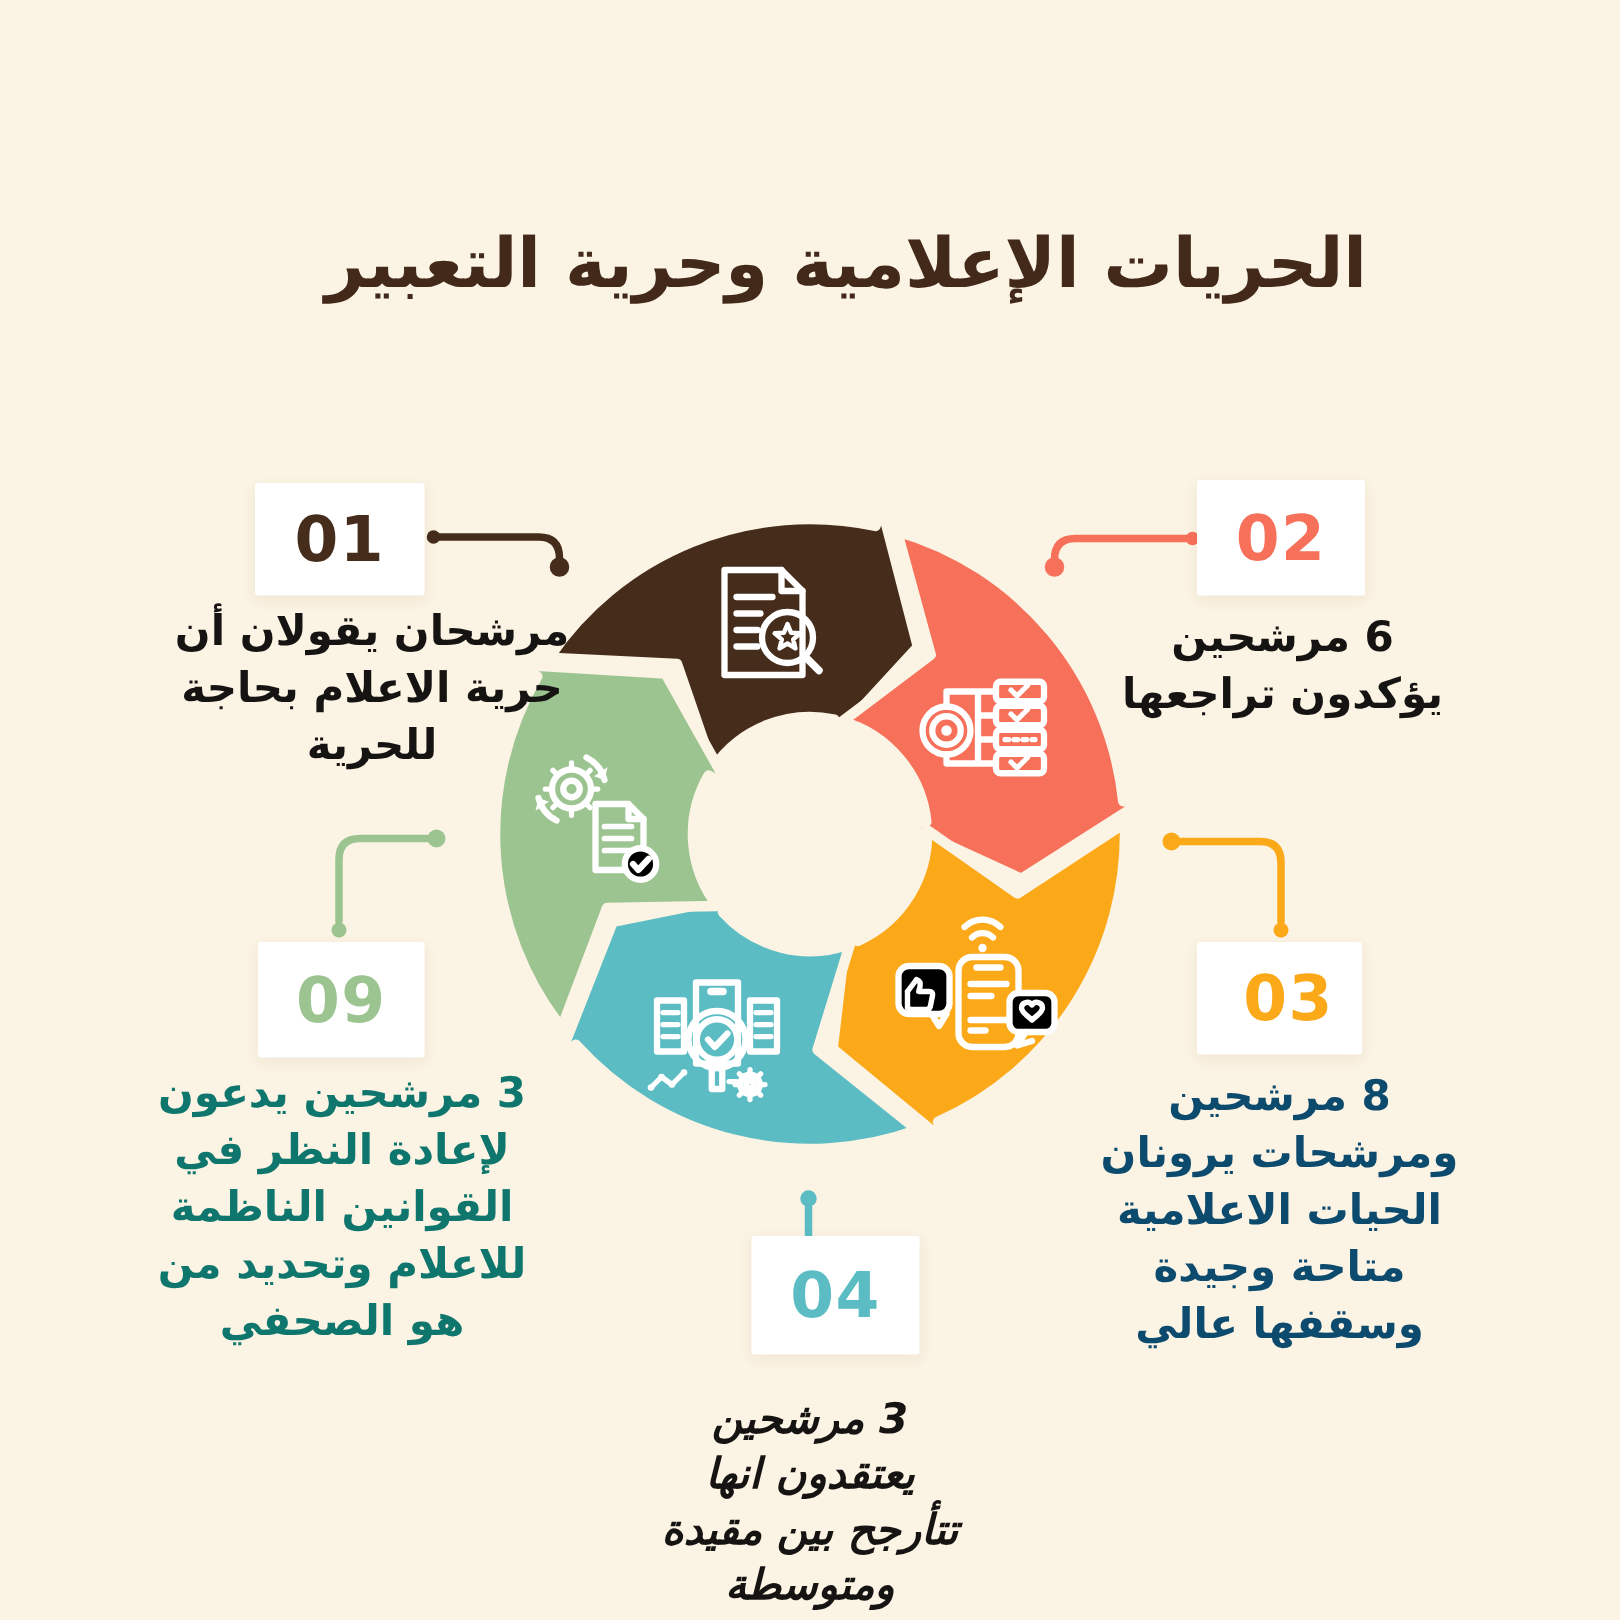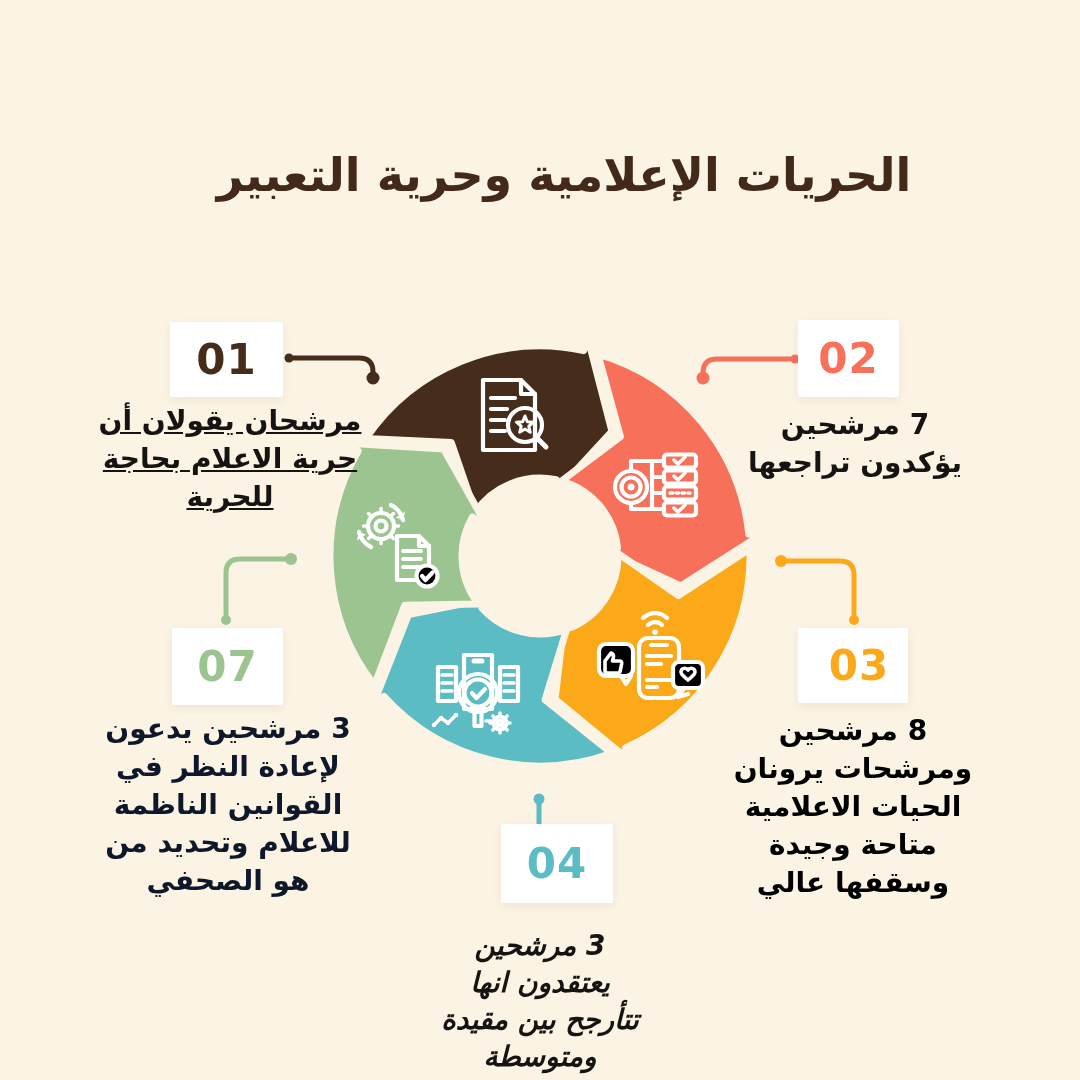--- a/index.html
+++ b/index.html
@@ -153,47 +153,47 @@
   <g class="conn" style="color: rgb(156, 196, 144);">
     <circle cx="291" cy="559" r="6"></circle>
     <path d="M 291 559 H 240 Q 226 559 226 573 V 614"></path>
     <circle cx="226" cy="620" r="5"></circle>
   </g>
 </svg>
 
 <div class="numbox" style="left:170px;top:322px;width:113px;height:75px;">
   <span style="color: rgb(70, 44, 27);">01</span>
 </div>
-<div class="callout-text" style="left: 70px; top: 402px; width: 320px; color: rgb(22, 20, 18); text-decoration: underline;">مرشحان يقولان أن
+<div class="callout-text" style="left: 88px; top: 402px; width: 320px; color: rgb(22, 20, 18);">مرشحان يقولان أن
 حرية الاعلام بحاجة
 للحرية</div>
 
-<div class="numbox" style="left:798px;top:320px;width:101px;height:77px;">
+<div class="numbox" style="left:798px;top:320px;width:112px;height:77px;">
   <span style="color: rgb(247, 112, 90);">02</span>
 </div>
-<div class="callout-text" style="left: 705px; top: 406px; width: 300px; color: rgb(22, 20, 18);">7 مرشحين
+<div class="callout-text" style="left: 705px; top: 406px; width: 300px; color: rgb(22, 20, 18);">6 مرشحين
 يؤكدون تراجعها</div>
 
 <div class="numbox" style="left:798px;top:628px;width:110px;height:75px;">
   <span style="color: rgb(251, 168, 25); margin-left: 12px;">03</span>
 </div>
-<div class="callout-text" style="left: 713px; top: 712px; width: 280px; color: #000000;">8 مرشحين
+<div class="callout-text" style="left: 713px; top: 712px; width: 280px; color: #0c4a6e;">8 مرشحين
 ومرشحات يرونان
 الحيات الاعلامية
 متاحة وجيدة
 وسقفها عالي</div>
 
 <div class="numbox" style="left:485px;top:824px;width:112px;height:79px;margin-left:16px;">
   <span style="color: rgb(92, 188, 195);">04</span>
 </div>
 <div class="callout-text" style="left: 400px; top: 928px; width: 280px; line-height: 1.32; color: rgb(22, 20, 18); font-style: italic;">3 مرشحين
 يعتقدون انها
 تتأرجح بين مقيدة
 ومتوسطة</div>
 
 <div class="numbox" style="left:172px;top:628px;width:111px;height:77px;">
-  <span style="color: rgb(156, 196, 144);">07</span>
+  <span style="color: rgb(156, 196, 144);">09</span>
 </div>
-<div class="callout-text" style="left: 78px; top: 710px; width: 300px; color: #0f172a;">3 مرشحين يدعون
+<div class="callout-text" style="left: 78px; top: 710px; width: 300px; color: #0f766e;">3 مرشحين يدعون
 لإعادة النظر في
 القوانين الناظمة
 للاعلام وتحديد من
 هو الصحفي</div>
 
 </body></html>

